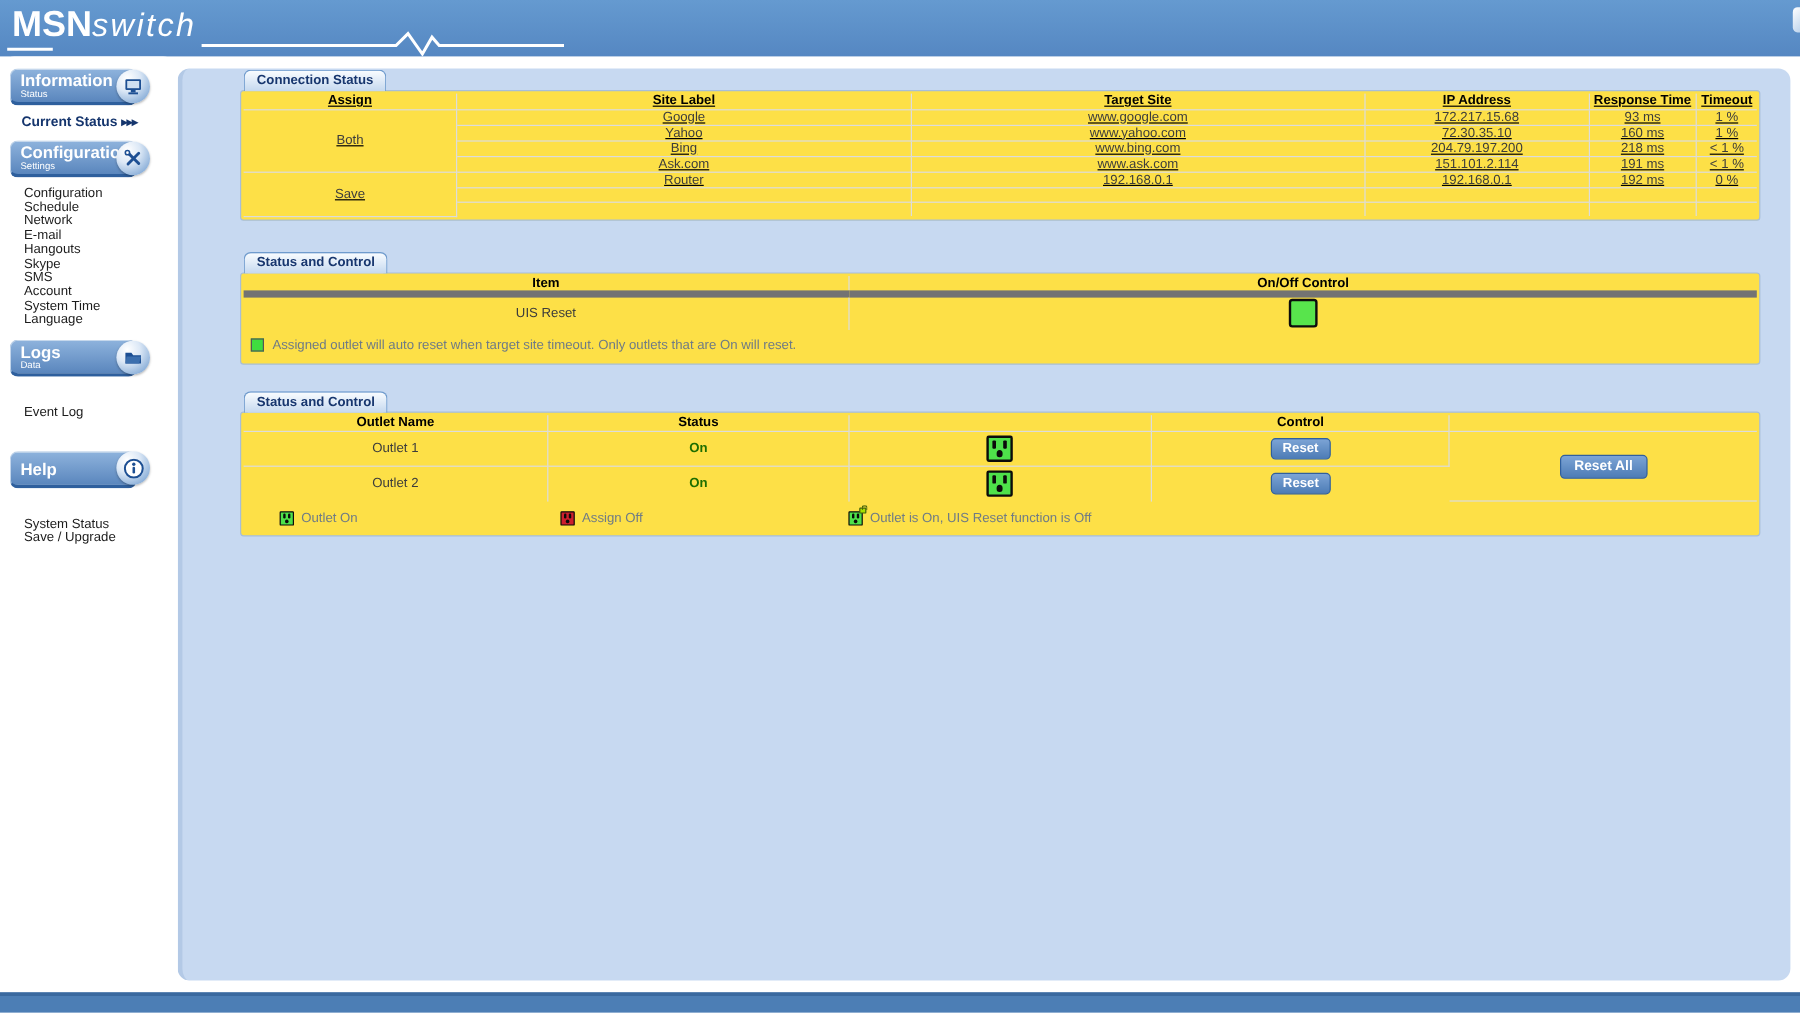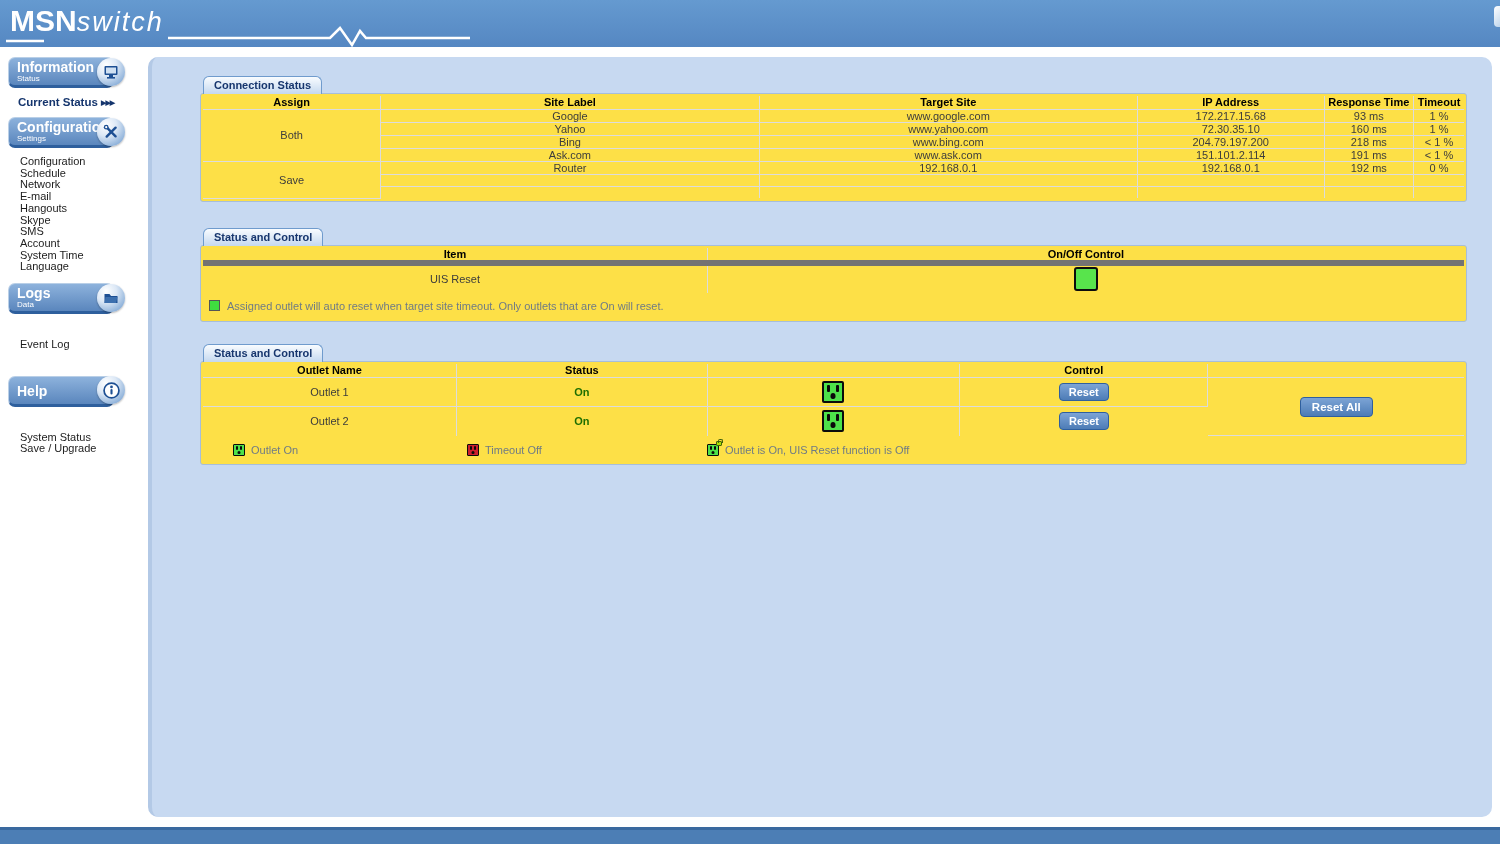--- a/index.html
+++ b/index.html
@@ -61,21 +61,21 @@
     display:inline-block; margin-left:3px; margin-bottom:-1px; position:relative; z-index:2;
     padding:2px 10px 3px; font-size:11px; font-weight:bold; color:#17366e;
     background:linear-gradient(#f9fcff,#c4d8ef);
     border:1px solid #6f9bcd; border-bottom:none; border-radius:6px 6px 0 0;
     cursor:pointer;
   }
   .whitebox {
     background:#fde047; border:1px solid #a7bed9; border-radius:3px; padding:2px;
     position:relative; z-index:1;
   }
-  .pt18{padding-top:18px;} .mt25{margin-top:25px;} .mt21{margin-top:21px;}
+  .pt18{text-decoration:underline;} .mt25{margin-top:25px;} .mt21{margin-top:21px;}
 
   table { width:100%; border-collapse:collapse; font-size:11px; color:#3c3c3c; table-layout:fixed; }
   th { font-weight:bold; color:#000; }
   th,td { text-align:center; padding:0 2px; border-bottom:1px solid #dcdcdc; border-right:1px solid #dcdcdc; overflow:hidden; }
   th:last-child, td:last-child { border-right:none; }
   tr:last-child td { border-bottom:none; }
 
   .conn-table th { height:13px; }
   .conn-table td { height:12px;margin-top:48px; }
   .conn-table tr:last-child td { border-bottom:none; }
@@ -394,21 +394,21 @@
               <span class="gnd"></span>
             </span>
           <span>Outlet On</span>
         </span>
         <span class="li w240">
           <span class="outlet outlet-sm outlet-red">
               <span class="slot-l"></span>
               <span class="slot-r"></span>
               <span class="gnd"></span>
             </span>
-          <span>Timeout Off</span>
+          <span>Assign Off</span>
         </span>
         <span class="li">
           <span class="outlet outlet-sm" style="overflow:visible;">
               <span class="slot-l"></span>
               <span class="slot-r"></span>
               <span class="gnd"></span>
               <span class="lock"></span>
             </span>
           <span>Outlet is On, UIS Reset function is Off</span>
         </span>

